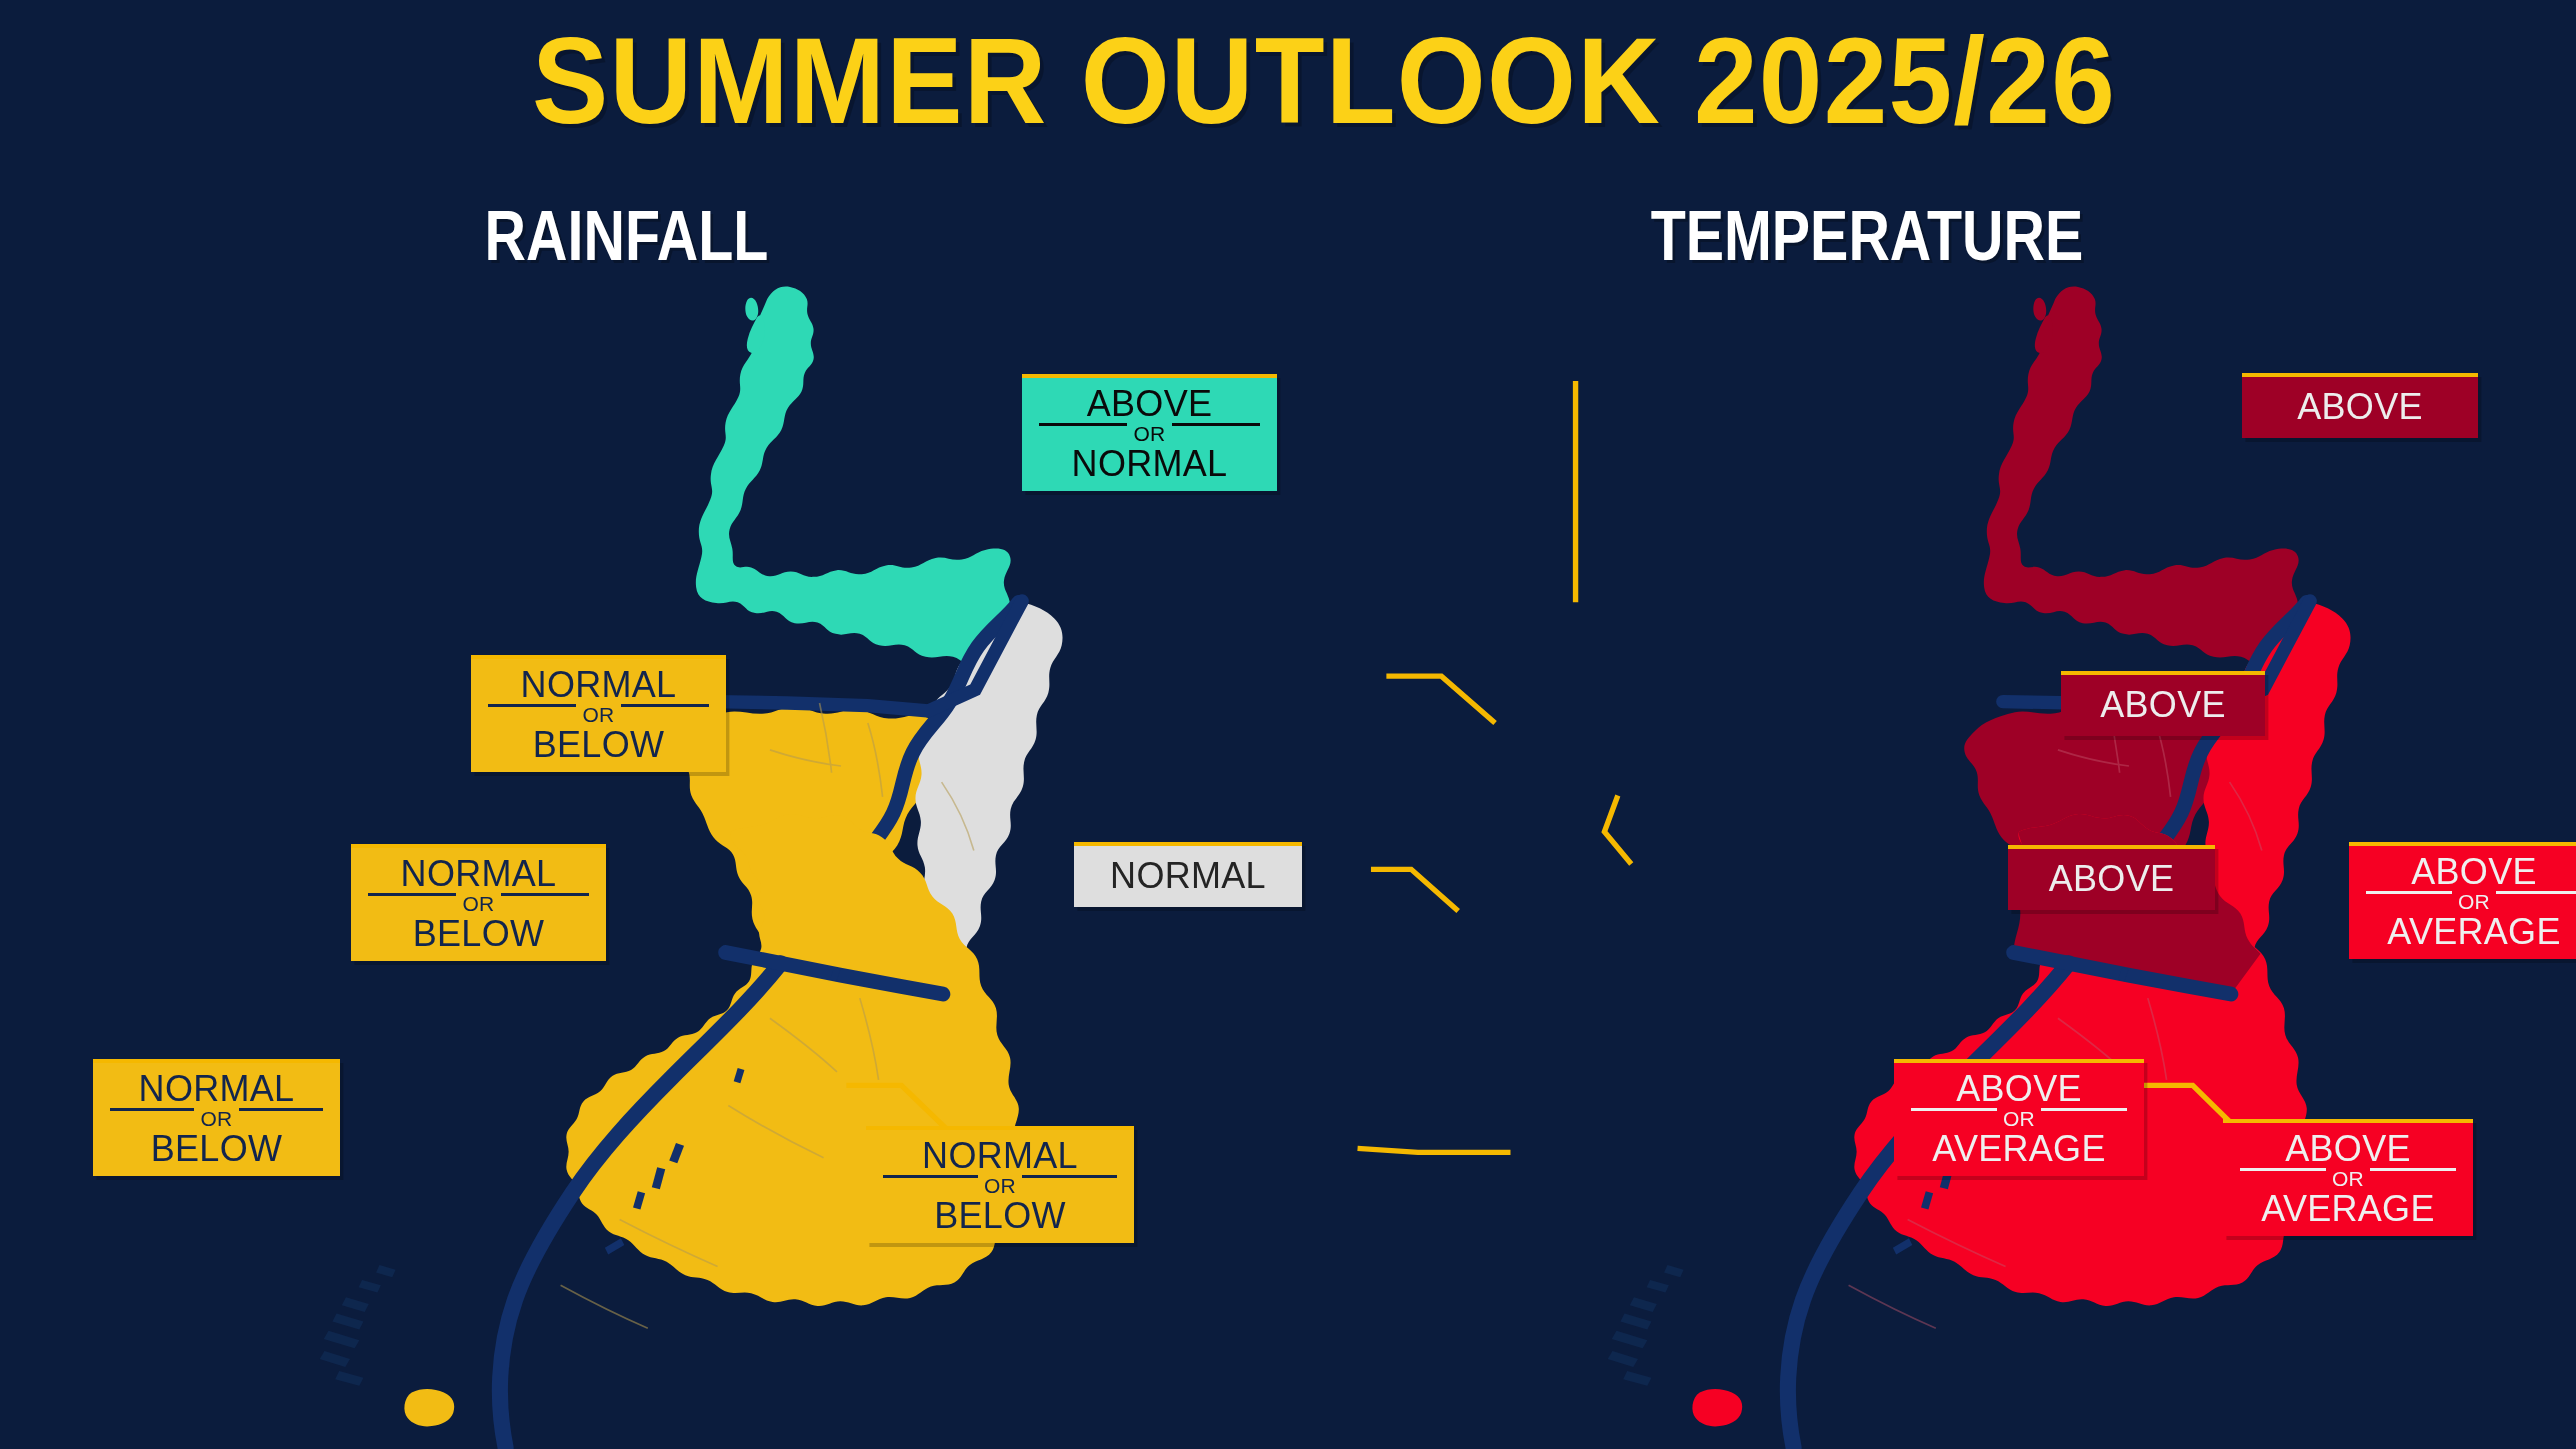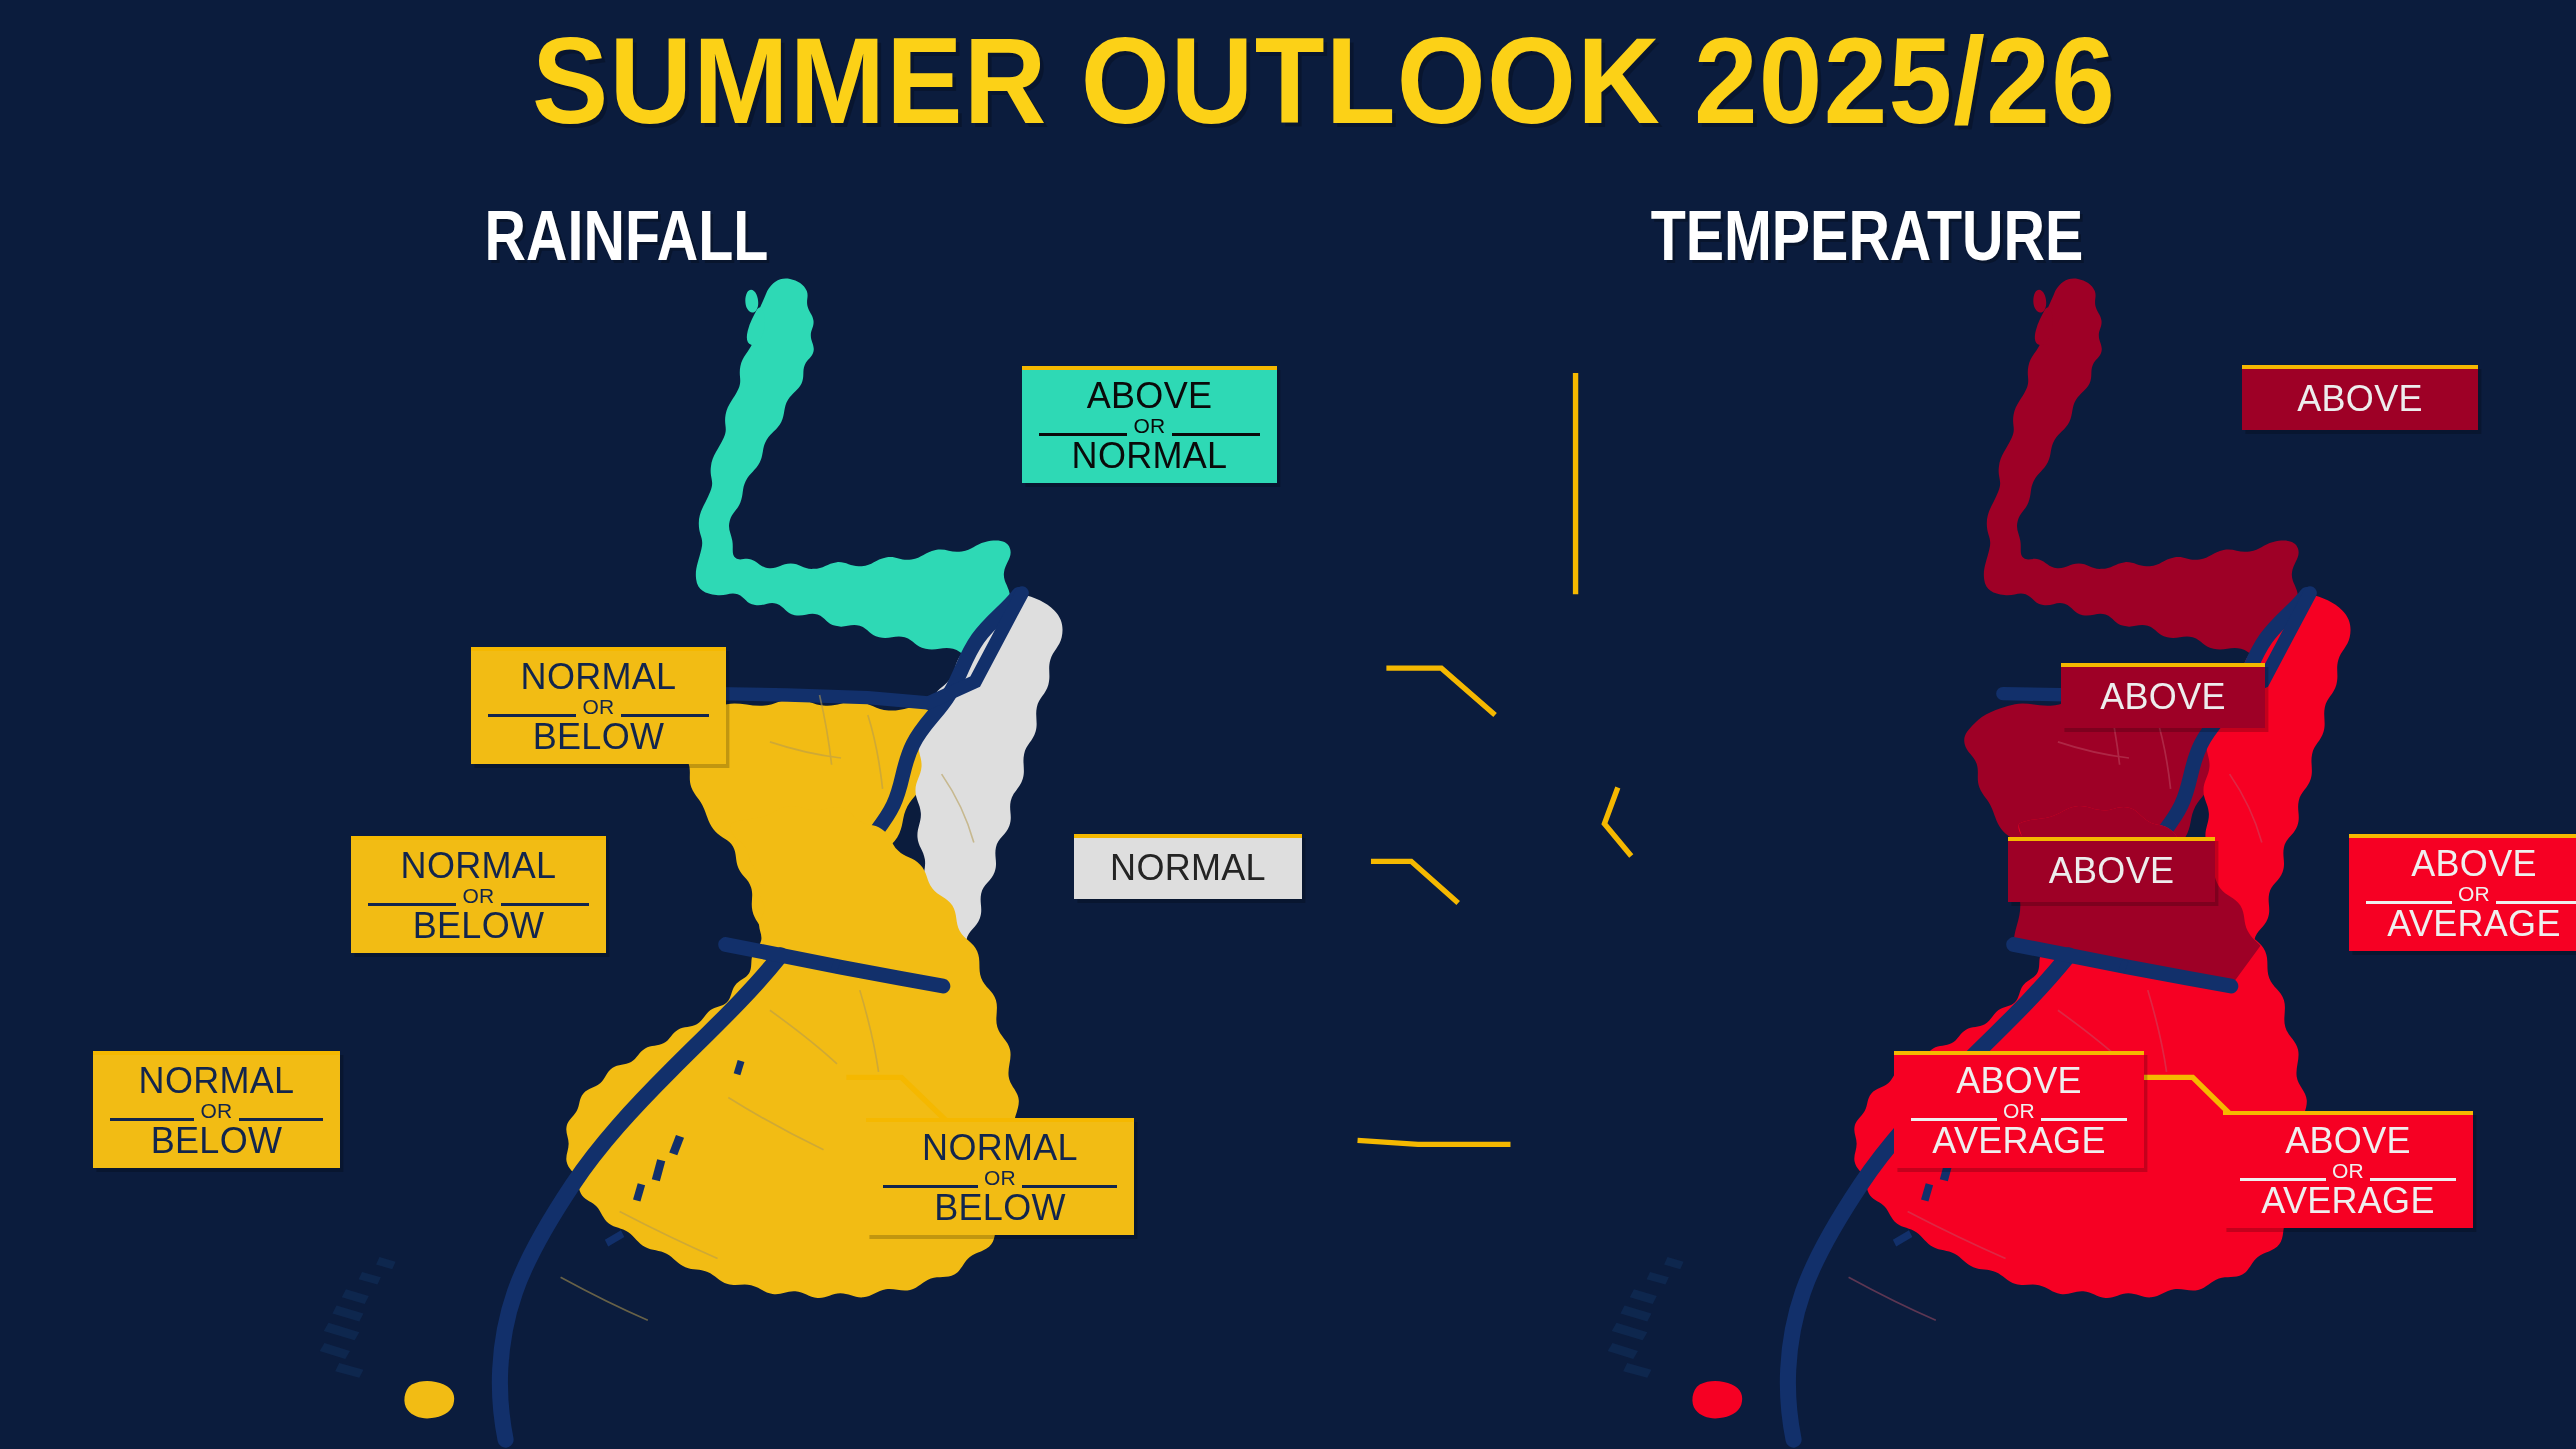--- a/index.html
+++ b/index.html
@@ -39,40 +39,40 @@
     font-weight:bold;color:#ffffff;
     transform:scaleX(0.82);
     text-shadow:3.4px 3.4px 0 rgba(0,0,0,.25);
     white-space:nowrap;text-align:center;
     z-index:30;
   }
   #sub-rain{left:322px;width:537px;}
   #sub-temp{left:1529px;width:604px;}
 
   
-  .panel{position:absolute;top:4px;width:1288px;height:1087px;padding-left:22px;}
+  .panel{position:absolute;top:12px;width:1288px;height:1087px;padding-left:22px;}
   #panel-rain{left:0;}
   #panel-temp{left:1288px;}
   .mapsvg{position:absolute;left:0;top:0;width:1288px;height:1449px;}
 
   
   .lbl{
     position:absolute;z-index:20;
     box-sizing:border-box;
     padding:6.7px 17.4px 9.4px 17.4px;
     text-align:center;
     box-shadow:3.4px 4px 0 rgba(0,0,0,.20);
     border-top:4.7px solid #f5b800;
   }
   .lbl .l1,.lbl .l3{
     font-size:36px;line-height:1.03;font-weight:normal;
     letter-spacing:0.3px;white-space:nowrap;
   }
   .lbl .orrow{
-    display:flex;align-items:flex-end;justify-content:center;
+    display:flex;align-items:flex-start;justify-content:center;
     gap:6px;margin:1.3px 0 0.7px 0;
   }
   .lbl .orrow .rule{flex:1 1 auto;height:3.4px;min-width:23px;}
   .lbl .orrow .ortext{font-size:21px;line-height:1;letter-spacing:0.3px;}
   .lbl.single{padding:10.7px 20px 13.4px 20px;}
   .lbl.single .l1{font-size:36px;}
 
   
   .lbl.teal{background:#2ed9b5;color:#0a0a0a;}
   .lbl.teal .rule{background:#0a0a0a;}

